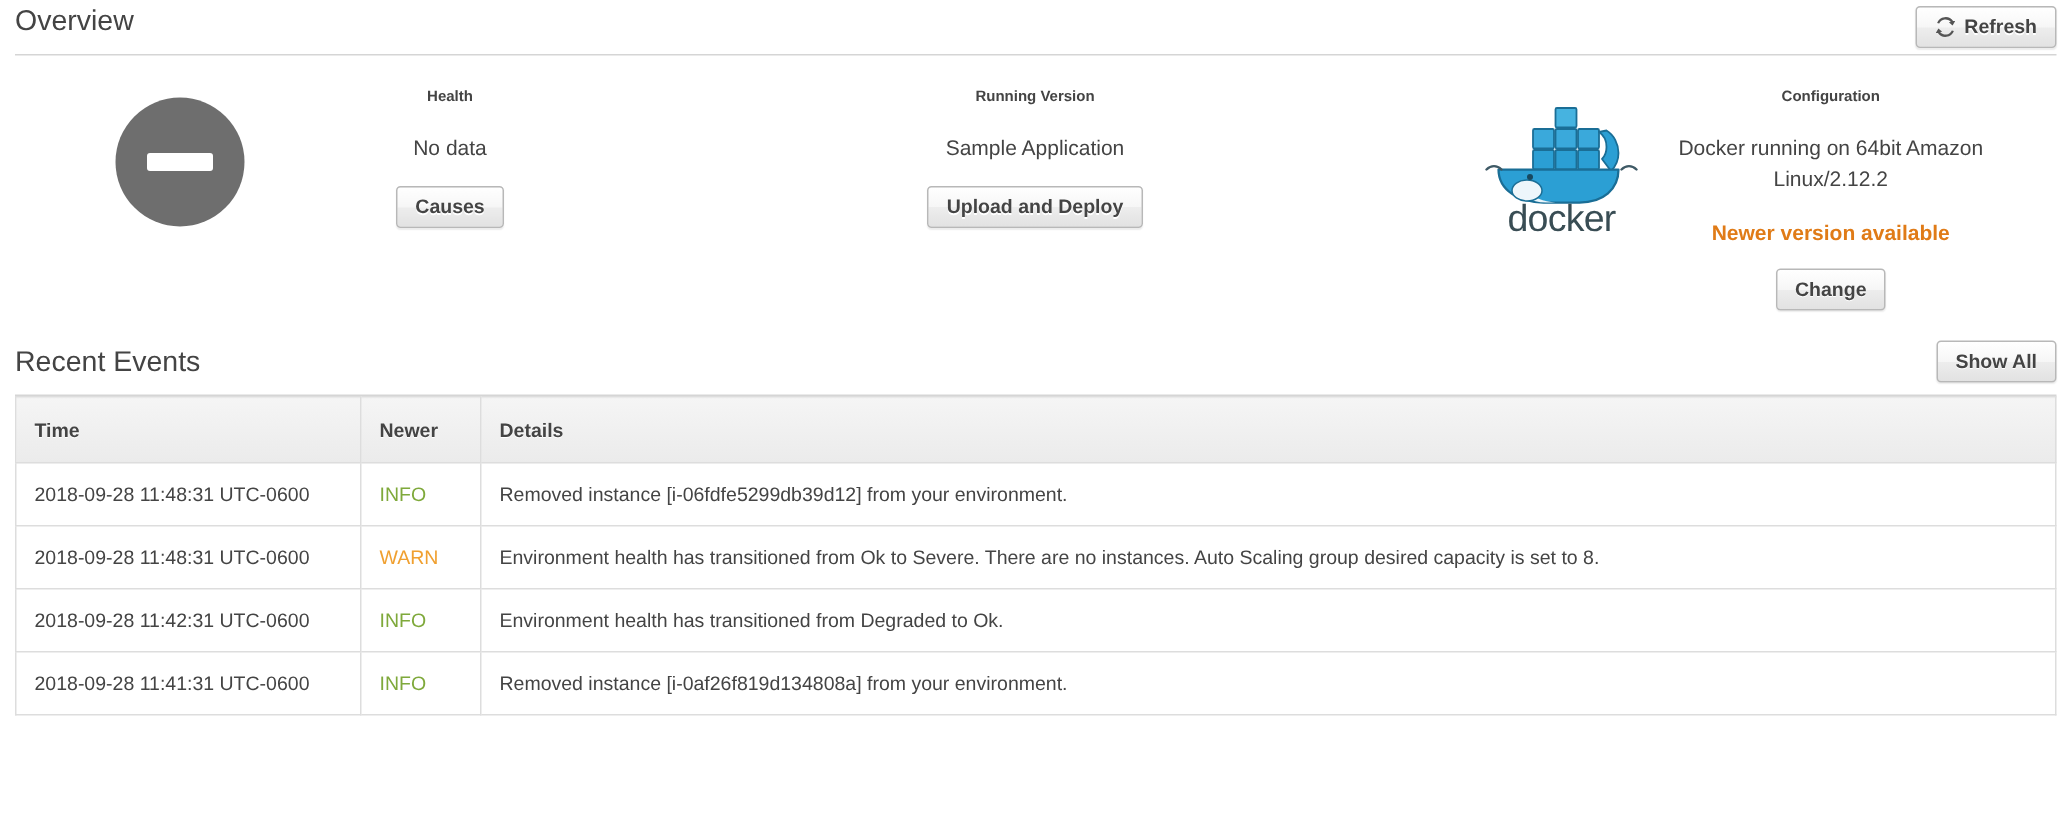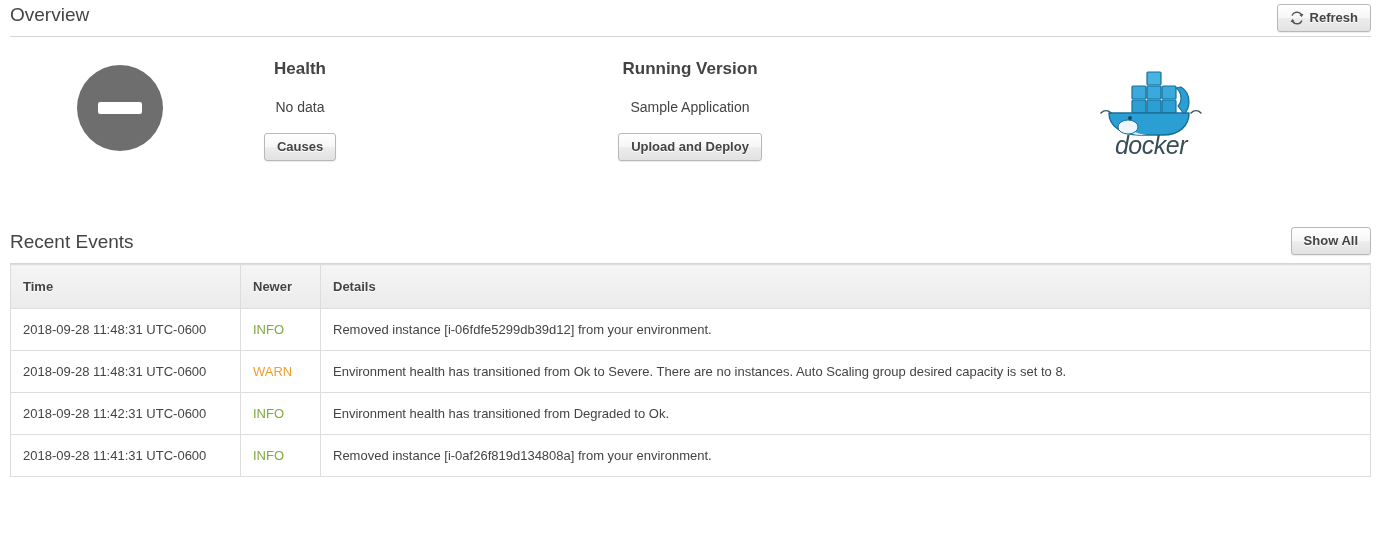--- a/index.html
+++ b/index.html
@@ -86,28 +86,27 @@
   .panel-health  { width: 460px; }
   .panel-version { width: 460px; }
   .panel-config  { width: 461px; }
 
   .panel-icon {
     width: 140px;
     display: flex;
     justify-content: center;
     align-items: center;
     padding-top: 6px;
-    font-style: italic;
   }
   .panel-body {
     width: 220px;
     text-align: center;
   }
   .panel-heading {
-    font-size: 17px;
+    font-size: 10px;
     font-weight: bold;
     color: #444;
     margin: 0 0 18px 0;
   }
   .panel-value {
     font-size: 14px;
     color: #444;
     line-height: 21px;
     margin-bottom: 15px;
   }
@@ -235,20 +234,26 @@
           <ellipse cx="31" cy="62" rx="10" ry="7" fill="#edf6fb" stroke="#1a6e96" stroke-width="1"></ellipse>
 
           <circle cx="33" cy="53" r="2" fill="#18495f"></circle>
 
           <path d="M4 48c3-3 7-3 10 0M94 48c3-3 7-3 10 0" stroke="#3f5a66" stroke-width="1.6" fill="none" stroke-linecap="round"></path>
 
           <text x="54" y="89" text-anchor="middle" font-family="Liberation Sans, sans-serif" font-size="25" fill="#394d54" letter-spacing="-0.5">docker</text>
         </svg>
       </div>
     </div>
+    <div class="panel-body">
+      <div class="panel-heading">Configuration</div>
+      <div class="panel-value">Docker running on 64bit Amazon Linux/2.12.2</div>
+      <div class="panel-note">Newer version available</div>
+      <button class="btn">Change</button>
+    </div>
   </div>
 </div>
 
 <div class="section-head">
   <span class="section-title">Recent Events</span>
   <button class="btn showall-btn">Show All</button>
 </div>
 <hr class="section-rule">
 
 <div class="events-wrap">

